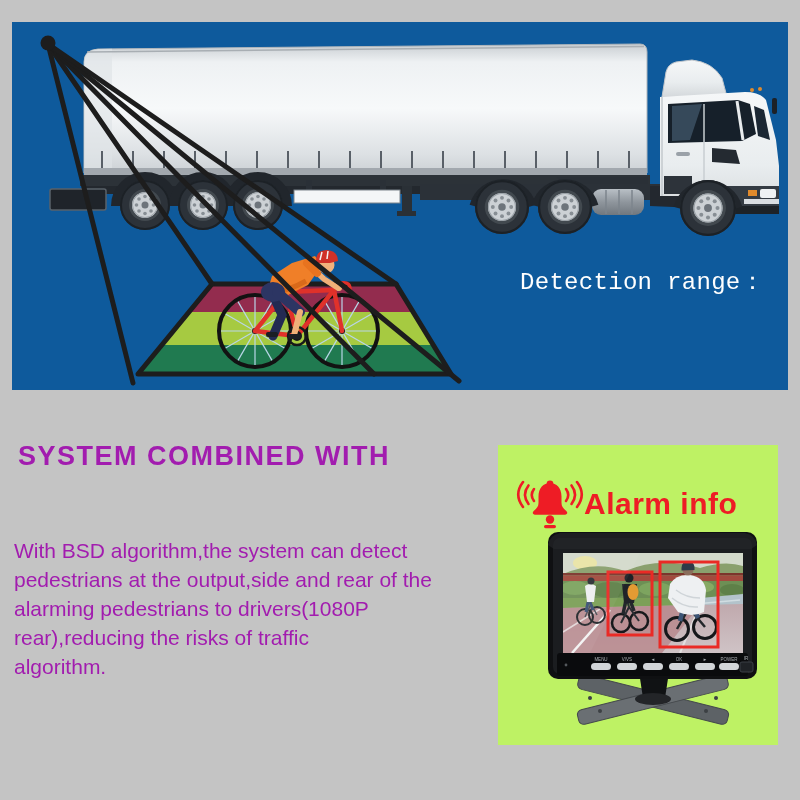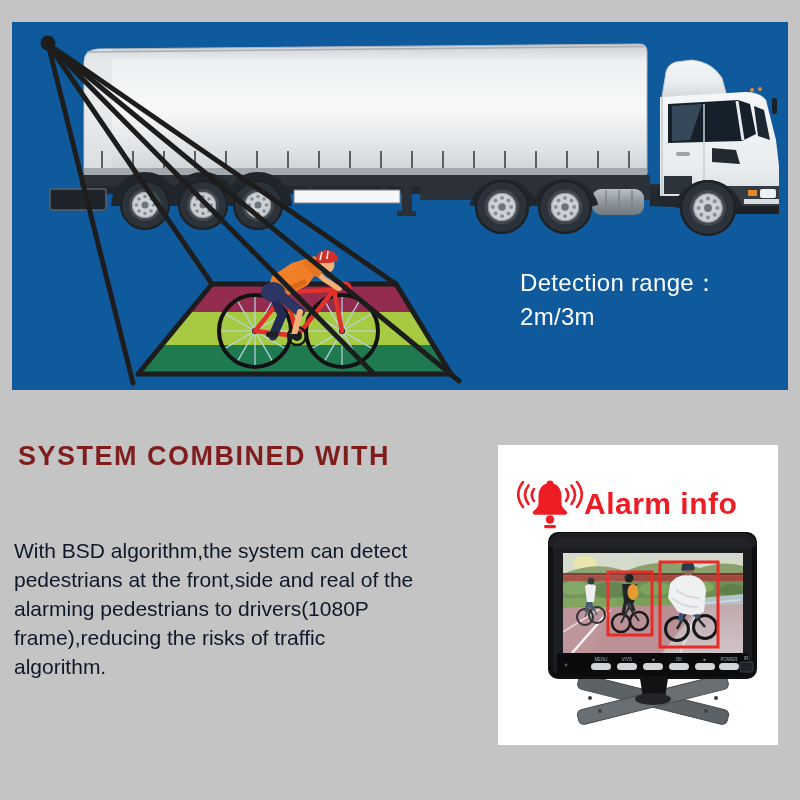--- a/index.html
+++ b/index.html
@@ -1,25 +1,25 @@
 <!DOCTYPE html>
 <html><head>
 <meta charset="utf-8">
 <style>
   html,body{margin:0;padding:0;background:#c4c4c4;}
   .stage{position:relative;width:800px;height:800px;background:#c4c4c4;overflow:hidden;
          font-family:"Liberation Sans","DejaVu Sans",sans-serif;}
   .top-panel{position:absolute;left:12px;top:22px;width:776px;height:368px;background:#0e5a9c;}
   .top-panel svg{position:absolute;left:0;top:0;}
   .detect-label{position:absolute;left:520px;top:266px;color:#ffffff;font-size:24px;line-height:34px;
-                font-weight:400;letter-spacing:.3px;}
-  .heading{position:absolute;left:18px;top:440px;color:#7f1d1d;font-weight:900;font-size:27px;
+                font-weight:400;letter-spacing:.3px;font-family:Liberation Mono, monospace;}
+  .heading{position:absolute;left:18px;top:440px;color:#a21caf;font-weight:900;font-size:27px;
            line-height:33px;letter-spacing:1.5px;}
-  .para{position:absolute;left:14px;top:536px;color:#0f172a;font-size:21px;line-height:29px;width:500px;}
-  .alarm-box{position:absolute;left:498px;top:445px;width:280px;height:300px;background:#ffffff;}
+  .para{position:absolute;left:14px;top:536px;color:#a21caf;font-size:21px;line-height:29px;width:500px;}
+  .alarm-box{position:absolute;left:498px;top:445px;width:280px;height:300px;background:#bef264;}
   .alarm-title{position:absolute;left:86px;top:42px;color:#ee1c25;font-weight:bold;font-size:30px;
                letter-spacing:.5px;}
   .bell{position:absolute;left:16px;top:28px;}
   .monitor-svg{position:absolute;left:0;top:0;}
   svg text{font-family:"Liberation Sans","DejaVu Sans",sans-serif;}
 </style>
 </head>
 <body>
 
 <div class="stage">
@@ -203,31 +203,30 @@
         <line x1="48" y1="44" x2="374" y2="374"></line>
         <line x1="48" y1="44" x2="459" y2="381"></line>
         <line x1="48" y1="44" x2="396" y2="284"></line>
       </g>
       <circle cx="48" cy="43" r="7.5" fill="#1d1d1d"></circle>
     </svg>
   </div>
 
   <div class="detect-label">
     <div>Detection range：</div>
-    <div>2m/3m</div>
   </div>
 
   <div class="heading">
     <div>SYSTEM COMBINED WITH</div>
   </div>
   <div class="para">
     <div>With BSD algorithm,the system can detect</div>
-    <div>pedestrians at the front,side and real of the</div>
+    <div>pedestrians at the output,side and rear of the</div>
     <div>alarming pedestrians to drivers(1080P</div>
-    <div>frame),reducing the risks of traffic</div>
+    <div>rear),reducing the risks of traffic</div>
     <div>algorithm.</div>
   </div>
 
   <div class="alarm-box">
     <svg class="monitor-svg" width="280" height="300" viewBox="498 445 280 300">
       <defs>
         <linearGradient id="gPath" x1="0" y1="0" x2="0" y2="1">
           <stop offset="0" stop-color="#c0a9ad"></stop>
             <stop offset="1" stop-color="#cfc3c6"></stop>
         </linearGradient>

